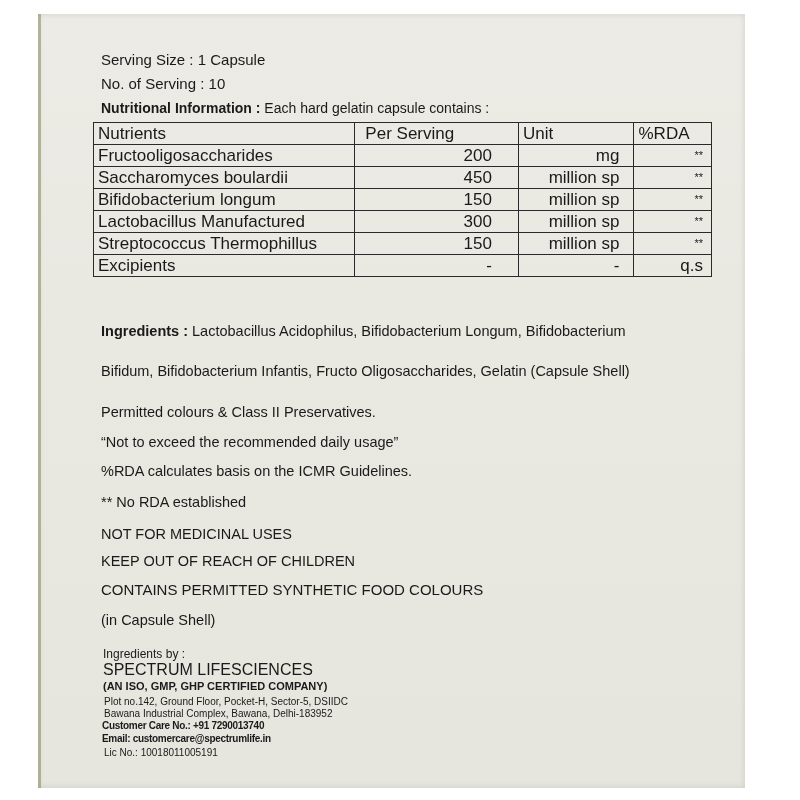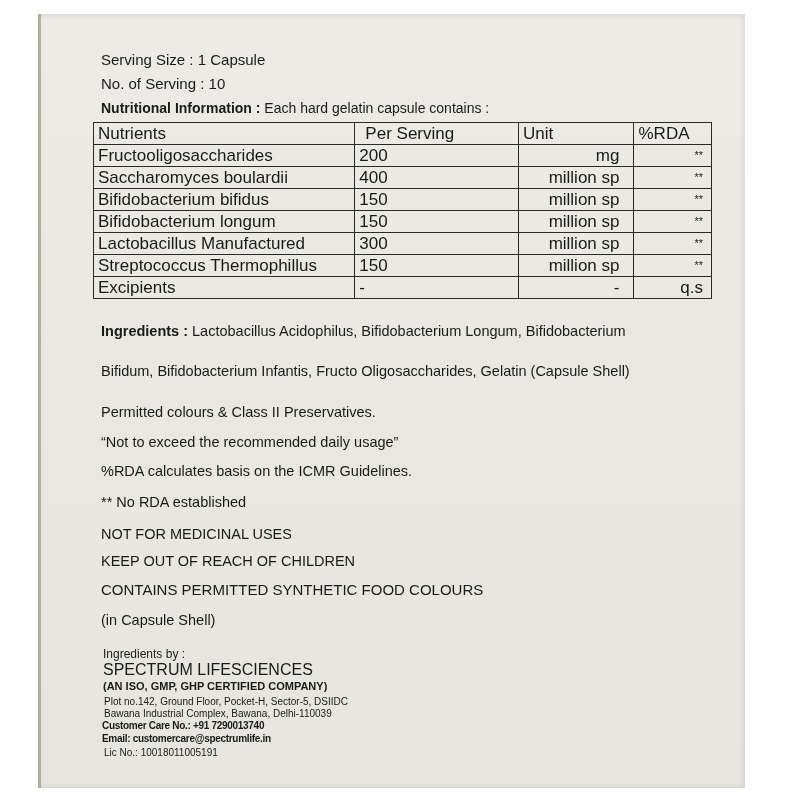--- a/index.html
+++ b/index.html
@@ -10,21 +10,21 @@
          box-shadow: inset 0 0 6px rgba(0,0,0,0.12); }
   .box:before { content:""; position:absolute; left:0; top:0; bottom:0; width:3px; background:#8a8a6a; opacity:0.55; }
   .t { position:absolute; white-space:nowrap; font-size:15px; line-height:18px; }
   .b { font-weight:bold; }
   table.nut { position:absolute; left:93px; top:122px; width:619px; border-collapse:collapse;
               font-size:17px; }
   table.nut td, table.nut th { border:1.5px solid #2a2a2a; padding:0 4px; height:21px; line-height:20px;
               font-weight:normal; white-space:nowrap;margin-top:27px; }
   table.nut th { text-align:left; }
   .c1 { width:266px; text-align:left; }
-  .c2 { width:142px; text-align:left; padding-right:26px !important; }
+  .c2 { width:142px; text-align:right; padding-right:26px !important; }
   .c3 { width:107px; text-align:right; padding-right:14px !important; }
   .c4 { width:70px; text-align:right; padding-right:8px !important; }
   td.star { font-size:11px; vertical-align:top; line-height:14px; }
   .mfr-small { font-size:10px; line-height:12px; }
   .blur { filter:blur(0.6px); font-weight:bold; letter-spacing:-0.3px; }
 </style>
 </head>
 <body>
 
 <div class="box"></div>
@@ -42,27 +42,21 @@
     <th class="c4">%RDA</th>
   </tr>
   <tr>
     <td class="c1">Fructooligosaccharides</td>
     <td class="c2">200</td>
     <td class="c3">mg</td>
     <td class="c4 star">**</td>
   </tr>
   <tr>
     <td class="c1">Saccharomyces boulardii</td>
-    <td class="c2">400</td>
-    <td class="c3">million sp</td>
-    <td class="c4 star">**</td>
-  </tr>
-  <tr>
-    <td class="c1">Bifidobacterium bifidus</td>
-    <td class="c2">150</td>
+    <td class="c2">450</td>
     <td class="c3">million sp</td>
     <td class="c4 star">**</td>
   </tr>
   <tr>
     <td class="c1">Bifidobacterium longum</td>
     <td class="c2">150</td>
     <td class="c3">million sp</td>
     <td class="c4 star">**</td>
   </tr>
   <tr>
@@ -96,16 +90,16 @@
 
 <div class="t" style="left:101px;top:525px;font-size:14.5px;">NOT FOR MEDICINAL USES</div>
 <div class="t" style="left:101px;top:552px;font-size:14.5px;">KEEP OUT OF REACH OF CHILDREN</div>
 <div class="t" style="left:101px;top:581px;font-size:15px;">CONTAINS PERMITTED SYNTHETIC FOOD COLOURS</div>
 <div class="t" style="left:101px;top:611px;font-size:14.5px;">(in Capsule Shell)</div>
 
 <div class="t" style="left:103px;top:647px;font-size:12px;line-height:14px;">Ingredients by :</div>
 <div class="t" style="left:103px;top:661px;font-size:16px;line-height:18px;">SPECTRUM LIFESCIENCES</div>
 <div class="t" style="left:103px;top:680px;font-size:11px;line-height:13px;font-weight:bold;">(AN ISO, GMP, GHP CERTIFIED COMPANY)</div>
 <div class="t mfr-small" style="left:104px;top:696px;">Plot no.142, Ground Floor, Pocket-H, Sector-5, DSIIDC</div>
-<div class="t mfr-small" style="left:104px;top:708px;">Bawana Industrial Complex, Bawana, Delhi-110039</div>
+<div class="t mfr-small" style="left:104px;top:708px;">Bawana Industrial Complex, Bawana, Delhi-183952</div>
 <div class="t mfr-small blur" style="left:102px;top:720px;">Customer Care No.: +91 7290013740</div>
 <div class="t mfr-small blur" style="left:102px;top:733px;">Email: customercare@spectrumlife.in</div>
 <div class="t mfr-small" style="left:104px;top:747px;">Lic No.: 10018011005191</div>
 
 </body></html>

